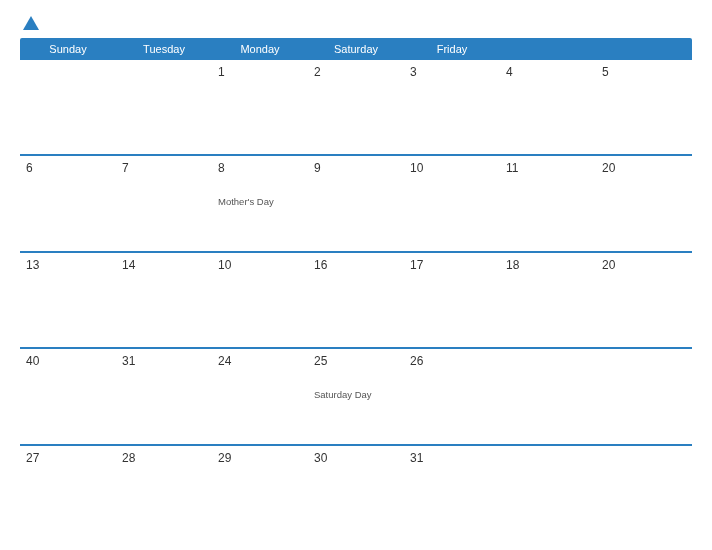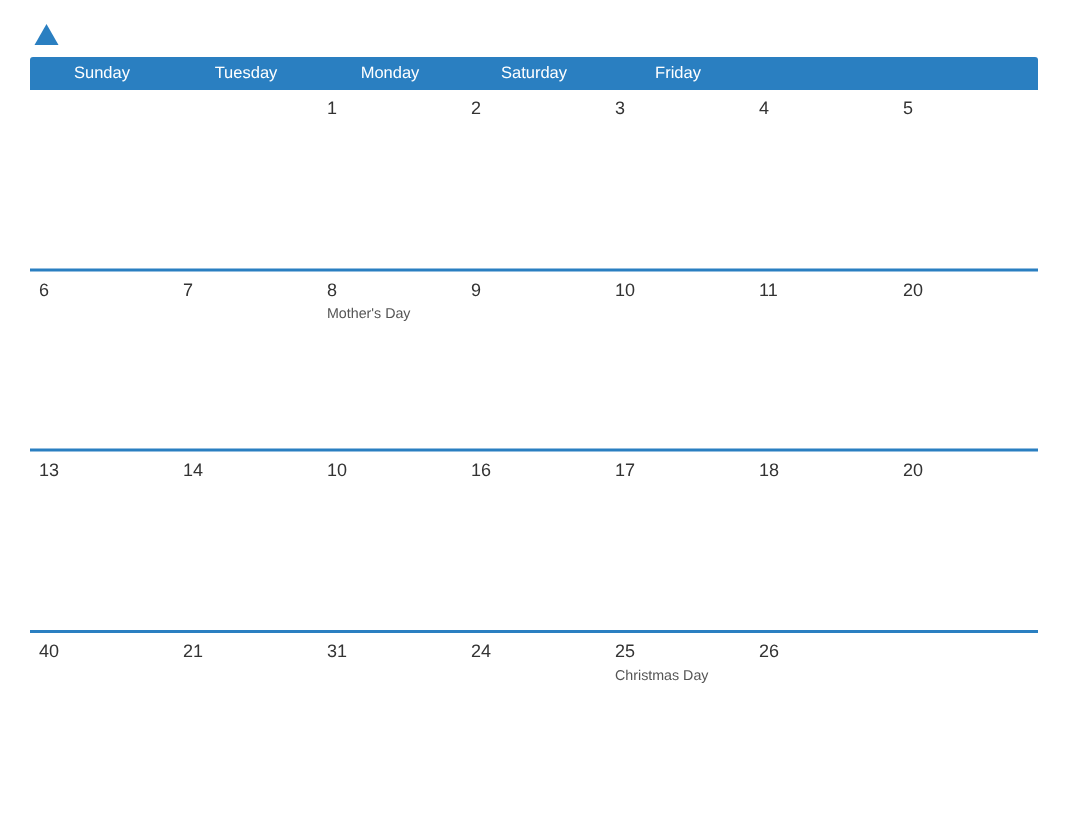--- a/index.html
+++ b/index.html
@@ -109,21 +109,21 @@
     }
     .day-number {
       font-size: 12px;
       color: #333;
       font-weight: normal;
       line-height: 1.2;
     }
     .holiday-name {
       font-size: 9.5px;
       color: #555;
-      margin-top: 4px;
+      margin-top: 20px;
       line-height: 1.3;
     }
   </style>
 </head>
 <body>
 
 <div class="page">
   <div class="header">
     <div class="logo">
       <div class="logo-text">
@@ -211,31 +211,47 @@
           </div>
           <div class="day-cell">
             <span class="day-number">20</span>
           </div>
         </div>
         <div class="week">
           <div class="day-cell">
             <span class="day-number">40</span>
           </div>
           <div class="day-cell">
-            <span class="day-number">21</span>
-          </div>
-          <div class="day-cell">
             <span class="day-number">31</span>
           </div>
           <div class="day-cell">
             <span class="day-number">24</span>
           </div>
           <div class="day-cell">
             <span class="day-number">25</span>
-            <span class="holiday-name">Christmas Day</span>
+            <span class="holiday-name">Saturday Day</span>
           </div>
           <div class="day-cell">
             <span class="day-number">26</span>
           </div>
+        </div>
+        <div class="week">
+          <div class="day-cell">
+            <span class="day-number">27</span>
+          </div>
+          <div class="day-cell">
+            <span class="day-number">28</span>
+          </div>
+          <div class="day-cell">
+            <span class="day-number">29</span>
+          </div>
+          <div class="day-cell">
+            <span class="day-number">30</span>
+          </div>
+          <div class="day-cell">
+            <span class="day-number">31</span>
+          </div>
+          <div class="day-cell"></div>
+          <div class="day-cell"></div>
         </div>
       </div>
   </div>
 </div>
 
 </body></html>

